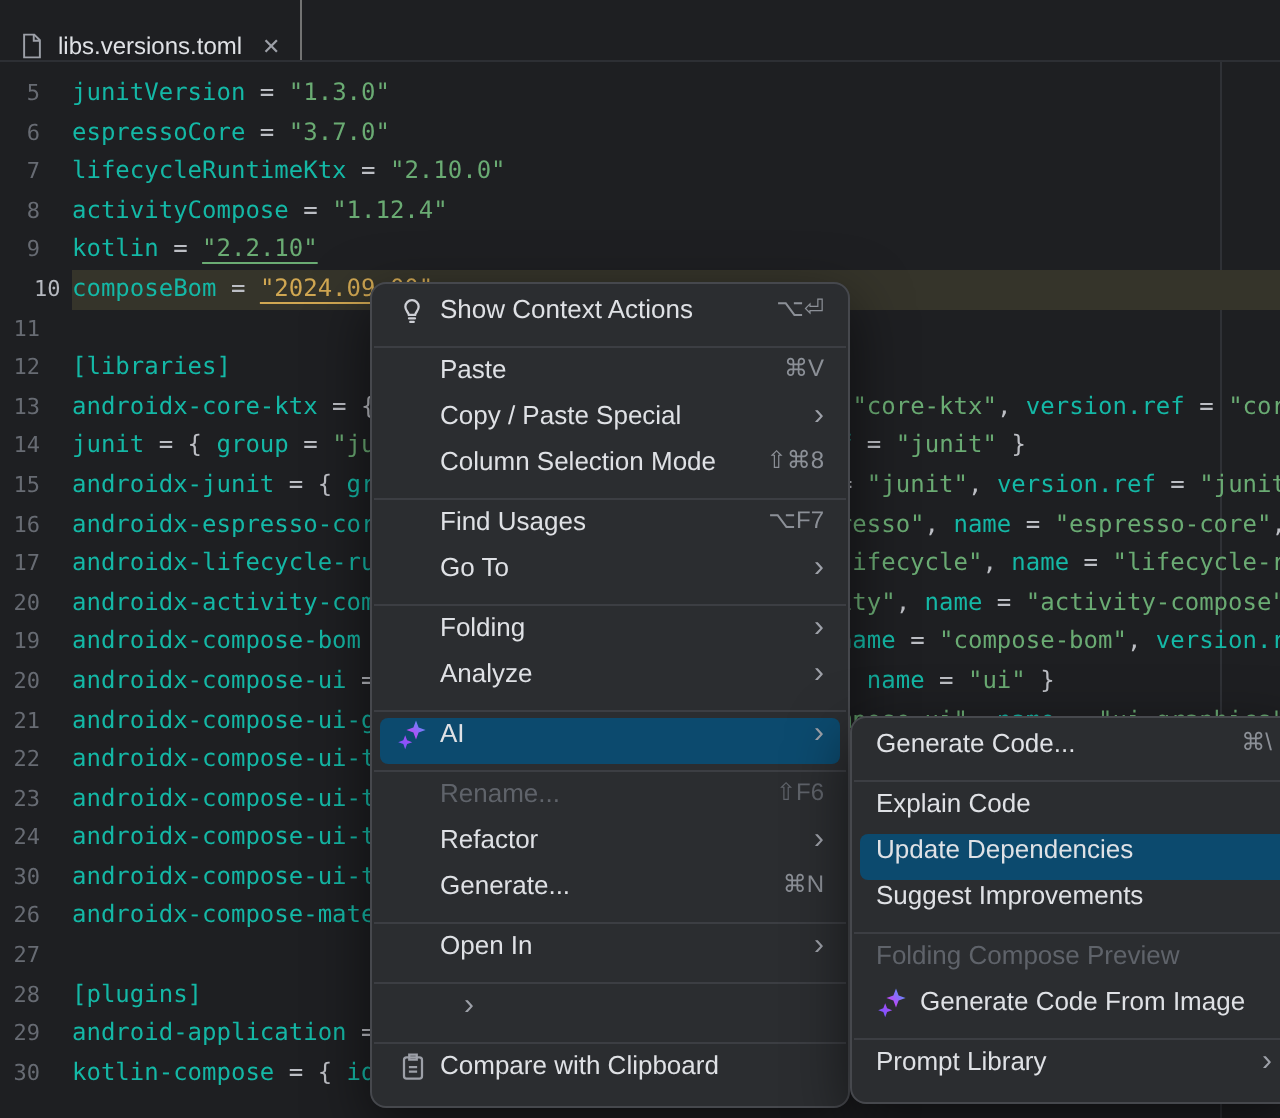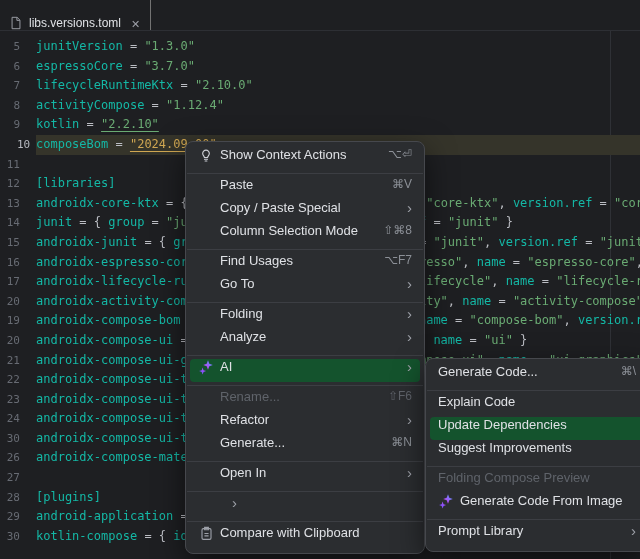--- a/index.html
+++ b/index.html
@@ -32,21 +32,21 @@
   .tsu { color:#6aab73; text-decoration:underline; text-underline-offset:3px; }
   .tsw { color:#d0a752; text-decoration:underline; text-underline-offset:3px; }
 
   
   .popup { position:absolute; background:#2b2d30; border:1px solid #46484d; border-radius:8px;
            box-shadow:0 10px 30px rgba(0,0,0,.55); padding:5px 0; font-size:13px; color:#dfe1e5; }
   #context-menu { left:185px; top:141px; width:240px; z-index:10; }
   #ai-submenu   { left:425px; top:358px; width:224px; z-index:11; }
   .menu-item { height:23px; display:flex; align-items:flex-start; padding:0 8px; margin:0 4px;
                border-radius:4px; cursor:default; }
-  .menu-item.selected { background:#14532d; }
+  .menu-item.selected { background:#0c4a6e; }
   .menu-item.disabled .mi-label, .menu-item.disabled .mi-shortcut { color:#5f636a; }
   .mi-icon { width:16px; height:16px; margin-right:6px; display:inline-flex;
              align-items:center; justify-content:center; flex:none; }
   .mi-icon-inline { width:16px; height:16px; margin-right:6px; display:inline-flex;
              align-items:center; justify-content:center; flex:none; }
   .mi-label { flex:1; white-space:nowrap; overflow:hidden; }
   .mi-shortcut { color:#8c9097; margin-left:16px; font-size:12px; white-space:nowrap; }
   .mi-arrow { color:#9da0a8; margin-left:12px; font-size:15px; line-height:1; }
   .menu-sep { height:1px; background:#3c3e43; margin:3px 1px; }
 </style>

